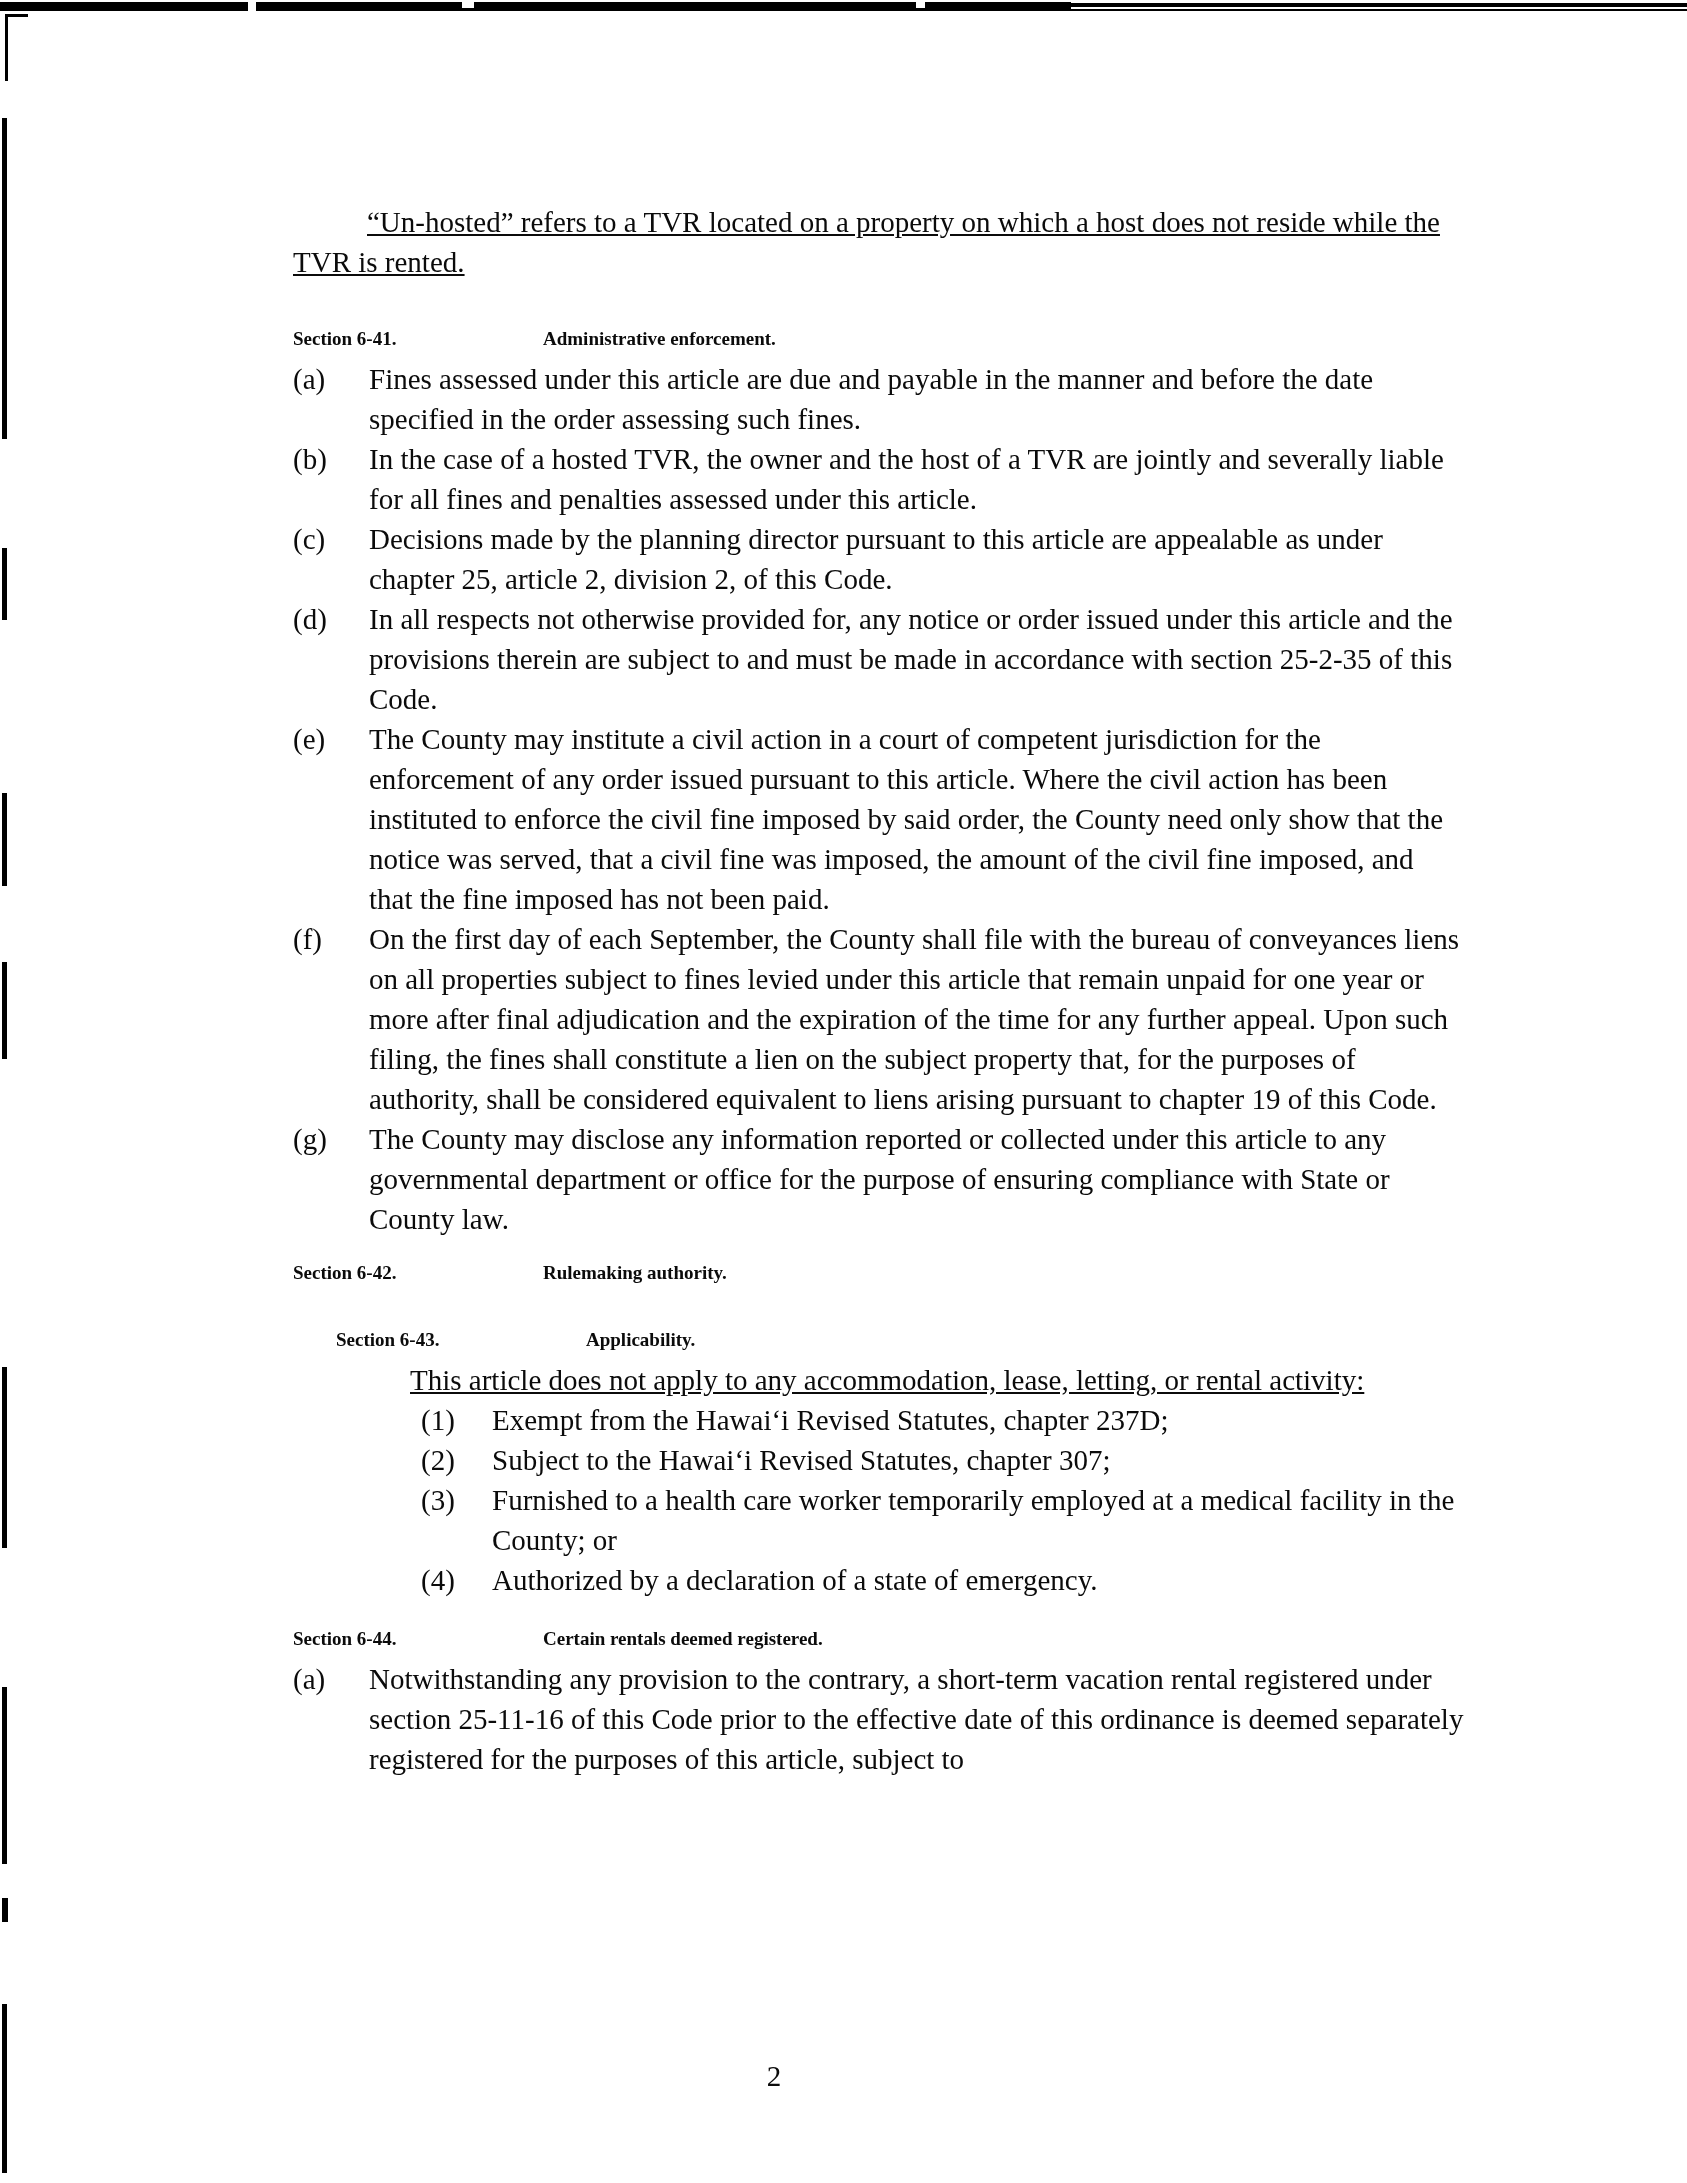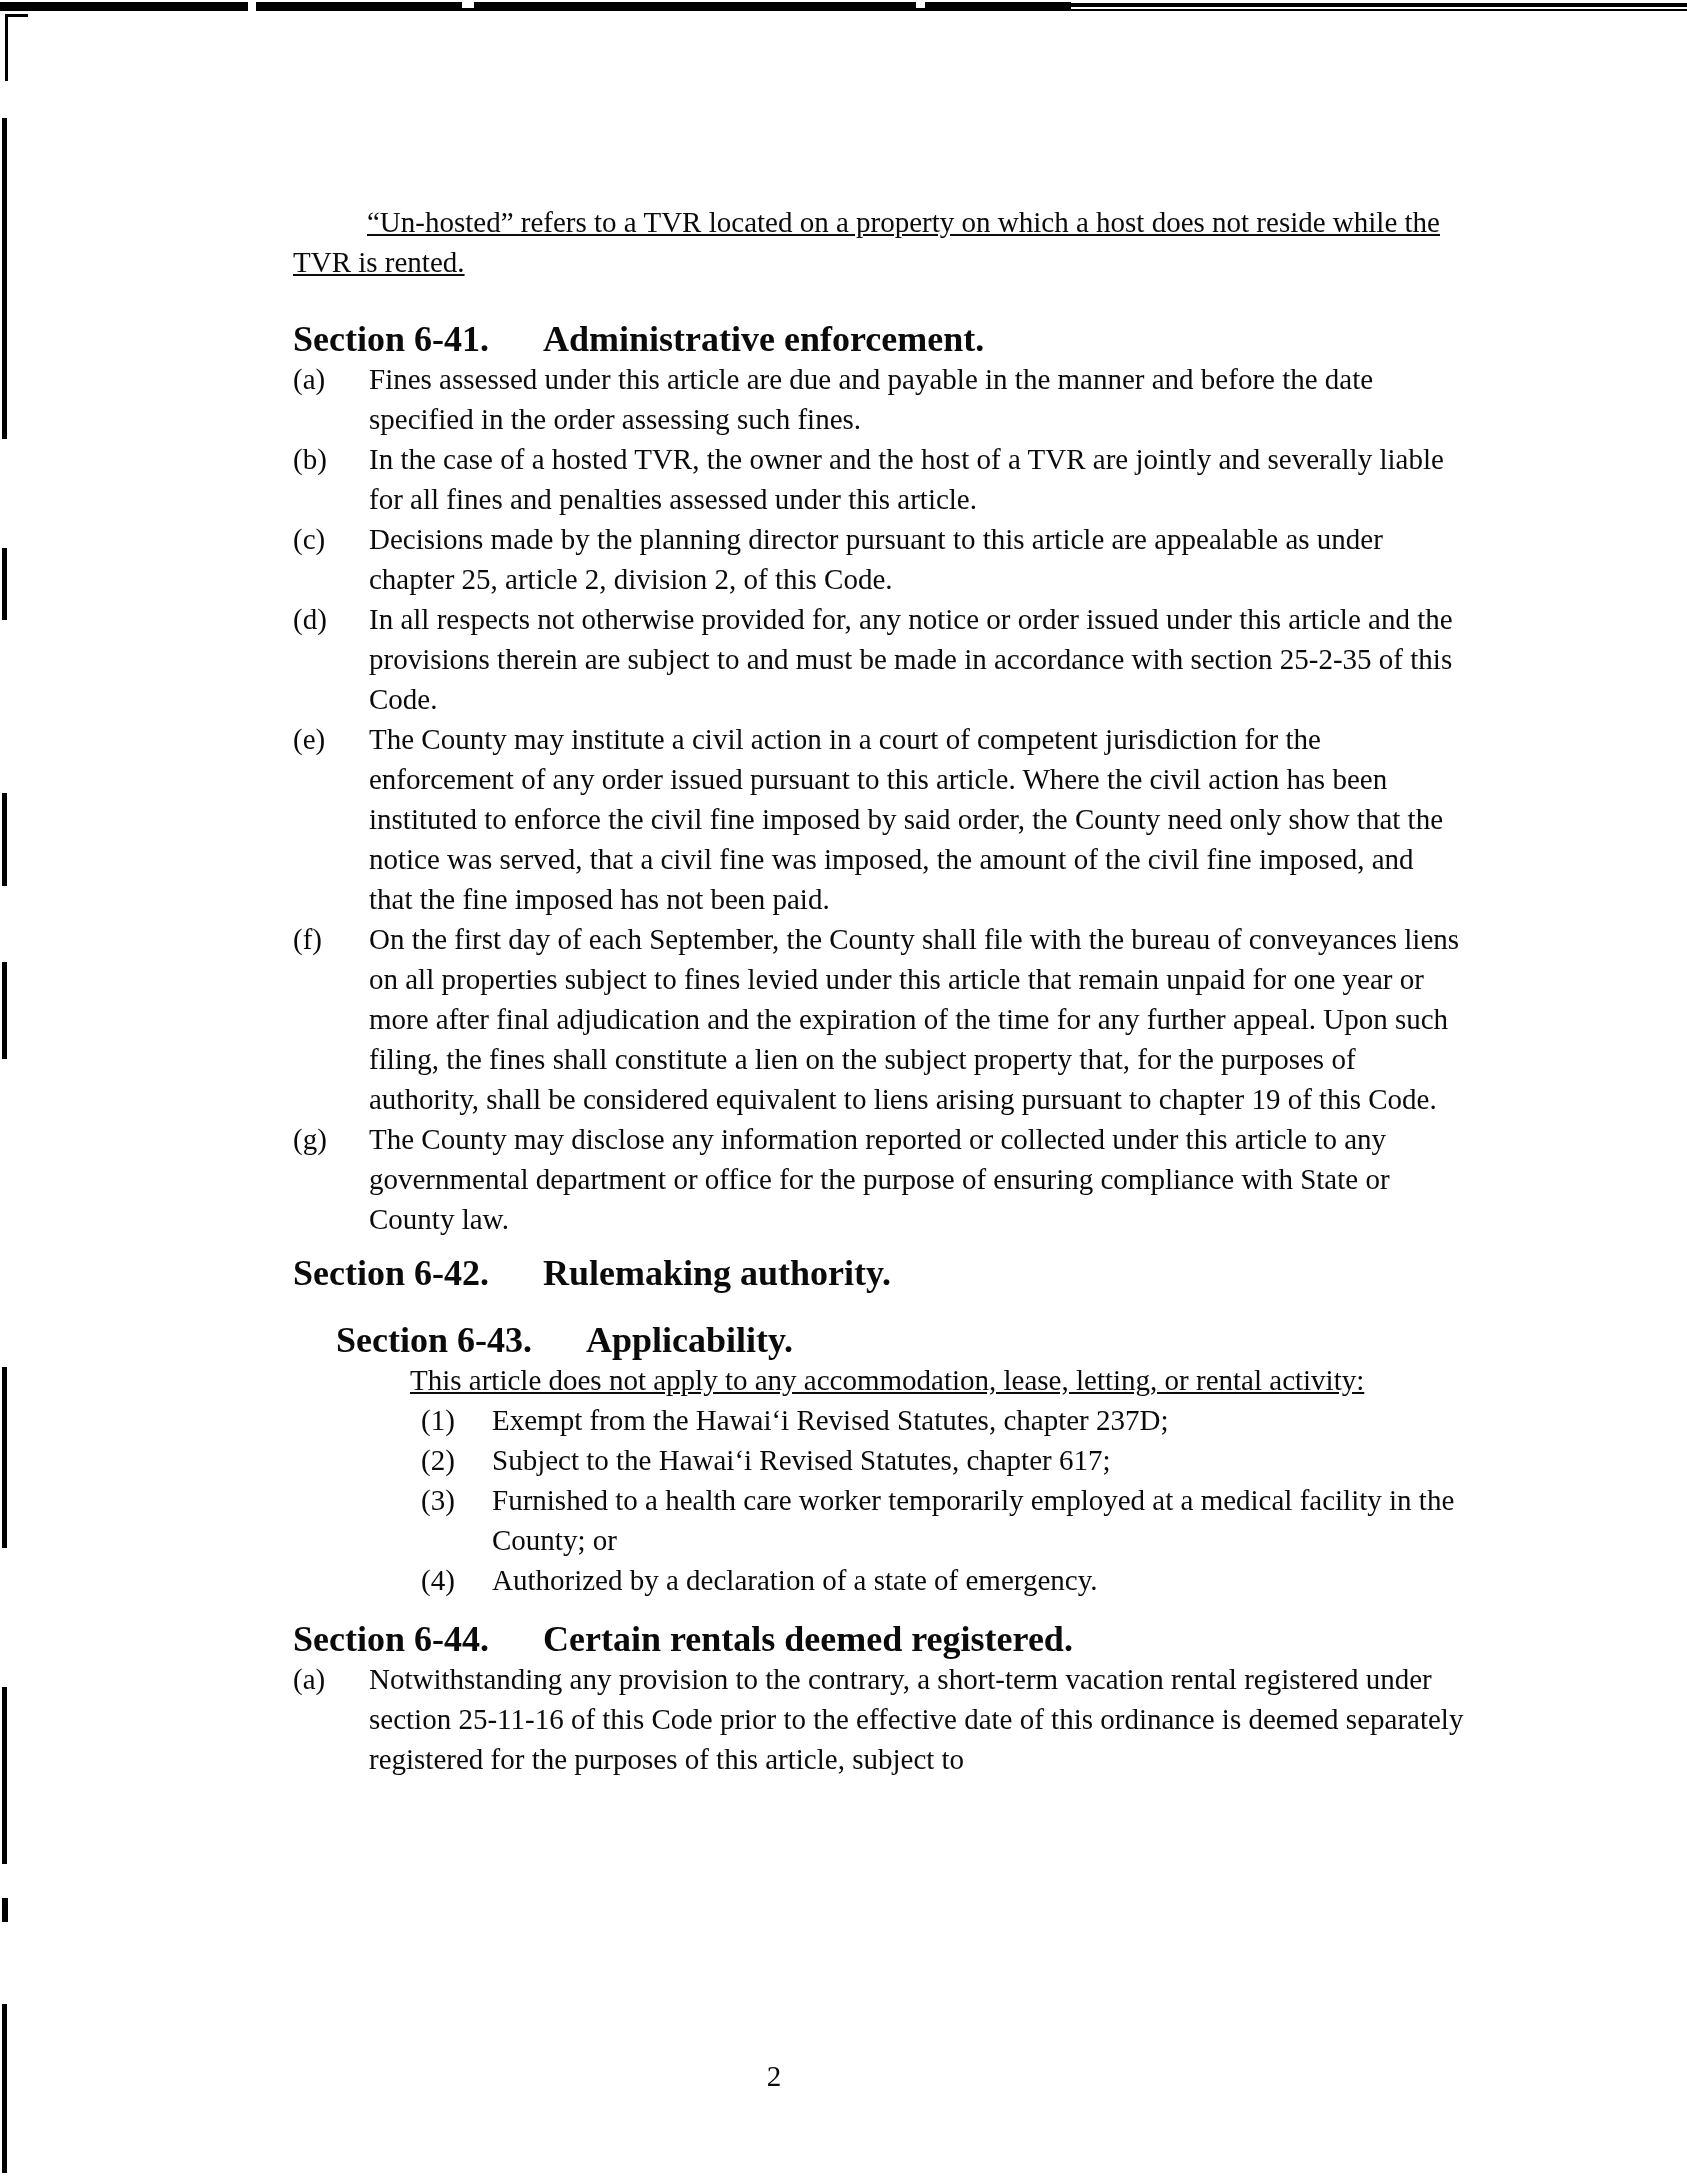--- a/index.html
+++ b/index.html
@@ -57,21 +57,21 @@
   .first-indent { text-indent: 74px; }
 
   .sec { margin-top: 0; }
   .sec-641 { margin-top: 37px; }
   .sec-642 { margin-top: 14px; }
   .sec-643 { margin-top: 27px; margin-left: 43px; }
   .sec-644 { margin-top: 19px; }
 
   .sec-heading {
     margin: 0;
-    font-size: 36px;
+    font-size: 19px;
     line-height: 40px;
     font-weight: bold;
   }
   .sec-num { display: inline-block; width: 250px; }
 
   .item {
     display: grid;
     grid-template-columns: 76px 1fr;
   }
   .sub-list { margin-left: 85px; }
@@ -166,21 +166,21 @@
       <span class="sec-num">Section 6-43.</span><span class="sec-title">Applicability.</span>
     </h2>
     <p class="first-indent">This article does not apply to any accommodation, lease, letting, or rental activity:</p>
     <div class="sub-list">
       <div class="item">
         <span>(1)</span>
         <span>Exempt from the Hawai‘i Revised Statutes, chapter 237D;</span>
       </div>
       <div class="item">
         <span>(2)</span>
-        <span>Subject to the Hawai‘i Revised Statutes, chapter 617;</span>
+        <span>Subject to the Hawai‘i Revised Statutes, chapter 307;</span>
       </div>
       <div class="item">
         <span>(3)</span>
         <span>Furnished to a health care worker temporarily employed at a medical facility in the County; or</span>
       </div>
       <div class="item">
         <span>(4)</span>
         <span>Authorized by a declaration of a state of emergency.</span>
       </div>
     </div>

